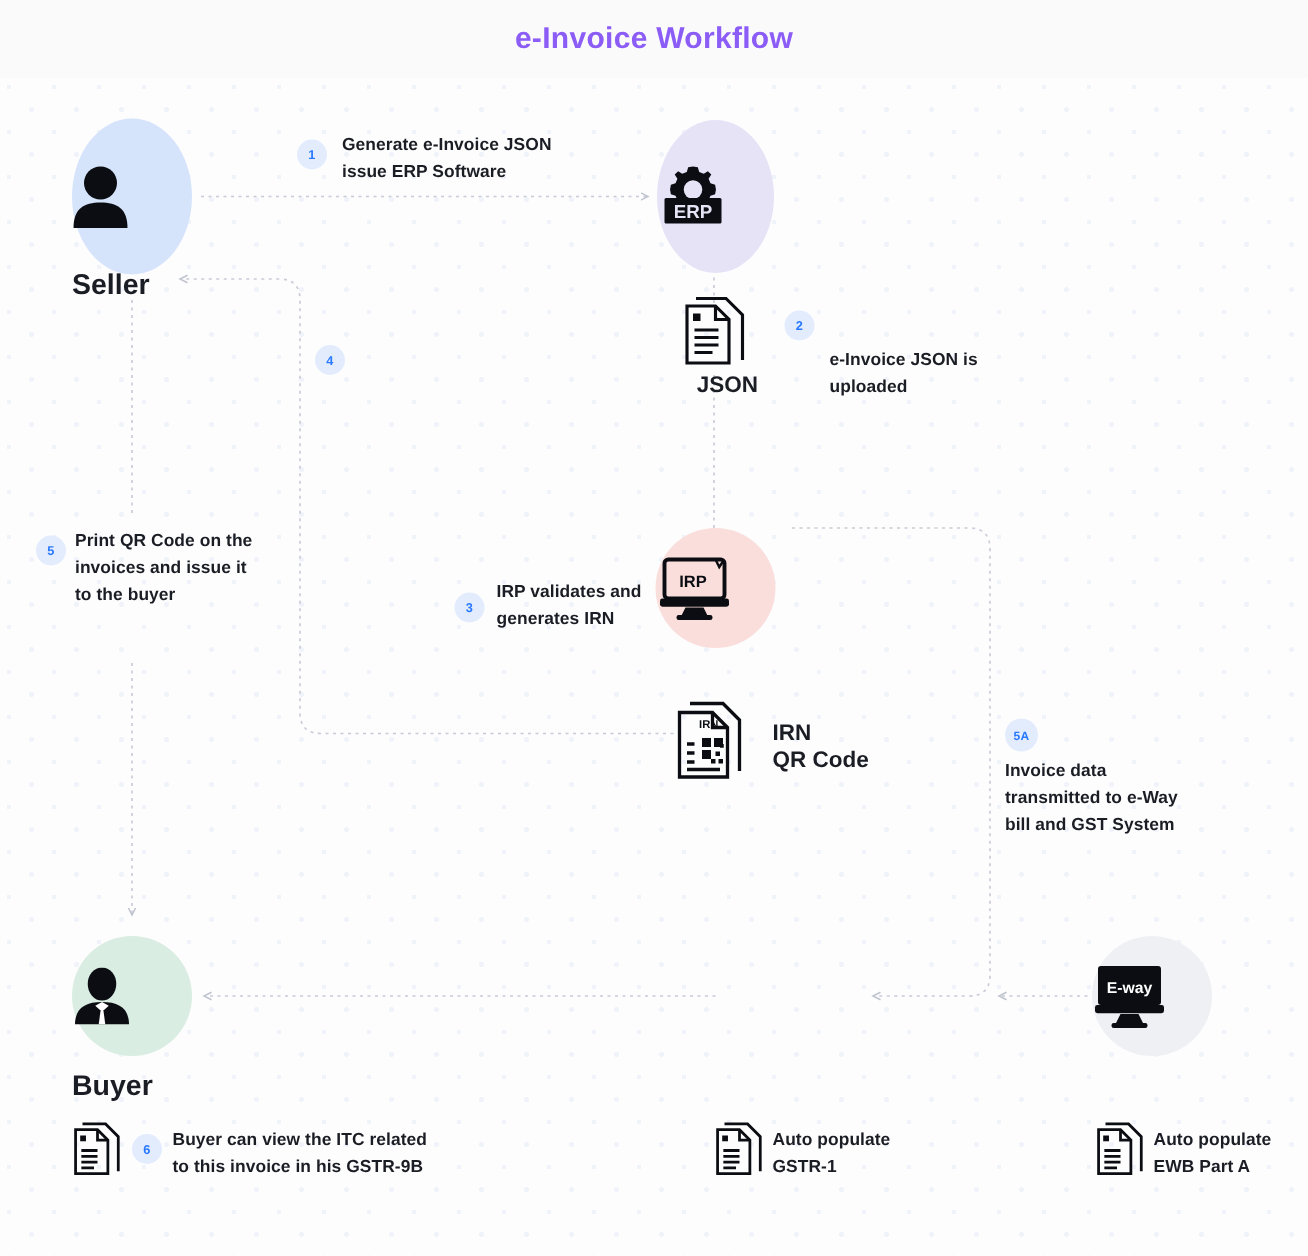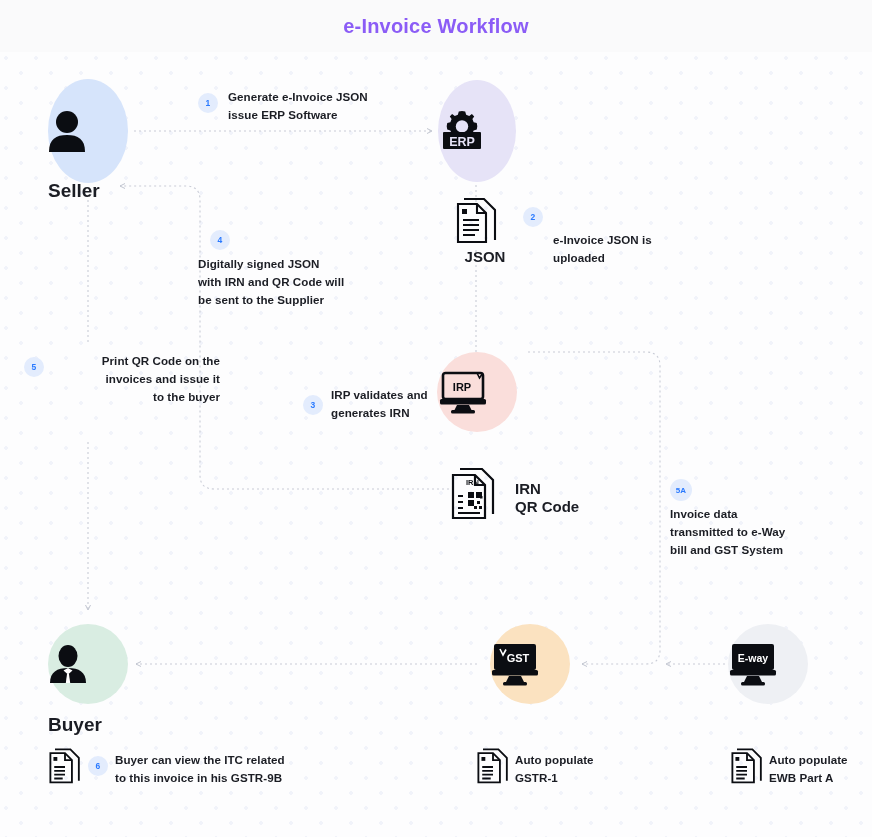--- a/index.html
+++ b/index.html
@@ -192,30 +192,20 @@
     <div class="bubble" style="left:48px; top:572px; width:80px; height:80px; background:#d9ede2;">
       <svg width="40" height="38" viewBox="0 0 40 38">
         <ellipse cx="20" cy="11" rx="9.5" ry="11" fill="#0b0d12"></ellipse>
         <path d="M2 38 C2 27 9 23 20 23 C31 23 38 27 38 38 Z" fill="#0b0d12"></path>
         <path d="M20 23 l-4.5 2.5 4.5 4 4.5-4 Z" fill="#ffffff"></path>
         <path d="M19 29 h2 l1.2 9 h-4.4 Z" fill="#ffffff"></path>
       </svg>
     </div>
     <div class="node-label" style="left:48px; top:662px; width:80px;">Buyer</div>
 
-    <div class="bubble" style="left:490px; top:572px; width:80px; height:80px; background:#fbe2c0;">
-      <svg width="50" height="46" viewBox="0 0 50 46">
-        <rect x="4" y="3" width="42" height="26" rx="2" fill="#0b0d12"></rect>
-        <text x="28" y="21" font-family="Liberation Sans, sans-serif" font-size="11" font-weight="bold" fill="#ffffff" text-anchor="middle">GST</text>
-        <path d="M10 8 l3 6 3-5.5" fill="none" stroke="#ffffff" stroke-width="1.6"></path>
-        <rect x="2" y="29" width="46" height="5.5" rx="1.6" fill="#0b0d12"></rect>
-        <path d="M19 35 h12 l3 6 H16 Z" fill="#0b0d12"></path>
-        <rect x="13" y="41" width="24" height="3.4" rx="1.5" fill="#0b0d12"></rect>
-      </svg>
-    </div>
 
     <div class="bubble" style="left:728px; top:572px; width:80px; height:80px; background:#eef0f4;">
       <svg width="50" height="46" viewBox="0 0 50 46">
         <rect x="4" y="3" width="42" height="26" rx="2" fill="#0b0d12"></rect>
         <text x="25" y="21" font-family="Liberation Sans, sans-serif" font-size="10.5" font-weight="bold" fill="#ffffff" text-anchor="middle">E-way</text>
         <rect x="2" y="29" width="46" height="5.5" rx="1.6" fill="#0b0d12"></rect>
         <path d="M19 35 h12 l3 6 H16 Z" fill="#0b0d12"></path>
         <rect x="13" y="41" width="24" height="3.4" rx="1.5" fill="#0b0d12"></rect>
       </svg>
     </div>
@@ -226,26 +216,23 @@
 
     <div class="badge" style="left:523px; top:155px;">2</div>
     <div class="steptext" style="left:553px; top:146px; width:190px;margin-top:33px;">e-Invoice JSON is
 uploaded</div>
 
     <div class="badge" style="left:303px; top:343px;">3</div>
     <div class="steptext" style="left:331px; top:334px; width:180px;">IRP validates and
 generates IRN</div>
 
     <div class="badge" style="left:210px; top:178px;">4</div>
-    <div class="steptext" style="left:198px; top:203px; width:180px;">Digitally signed JSON
-with IRN and QR Code will
-be sent to the Supplier</div>
 
     <div class="badge" style="left:24px; top:305px;">5</div>
-    <div class="steptext" style="left:50px; top:300px; width:170px;text-align:right;">Print QR Code on the
+    <div class="steptext" style="left:50px; top:300px; width:170px;">Print QR Code on the
 invoices and issue it
 to the buyer</div>
 
     <div class="badge wide" style="left:670px; top:427px;">5A</div>
     <div class="steptext" style="left:670px; top:453px; width:165px;">Invoice data
 transmitted to e-Way
 bill and GST System</div>
 
     <div class="iconwrap" style="left:48px; top:695px;">
       <svg width="34" height="40" viewBox="0 0 44 52">

